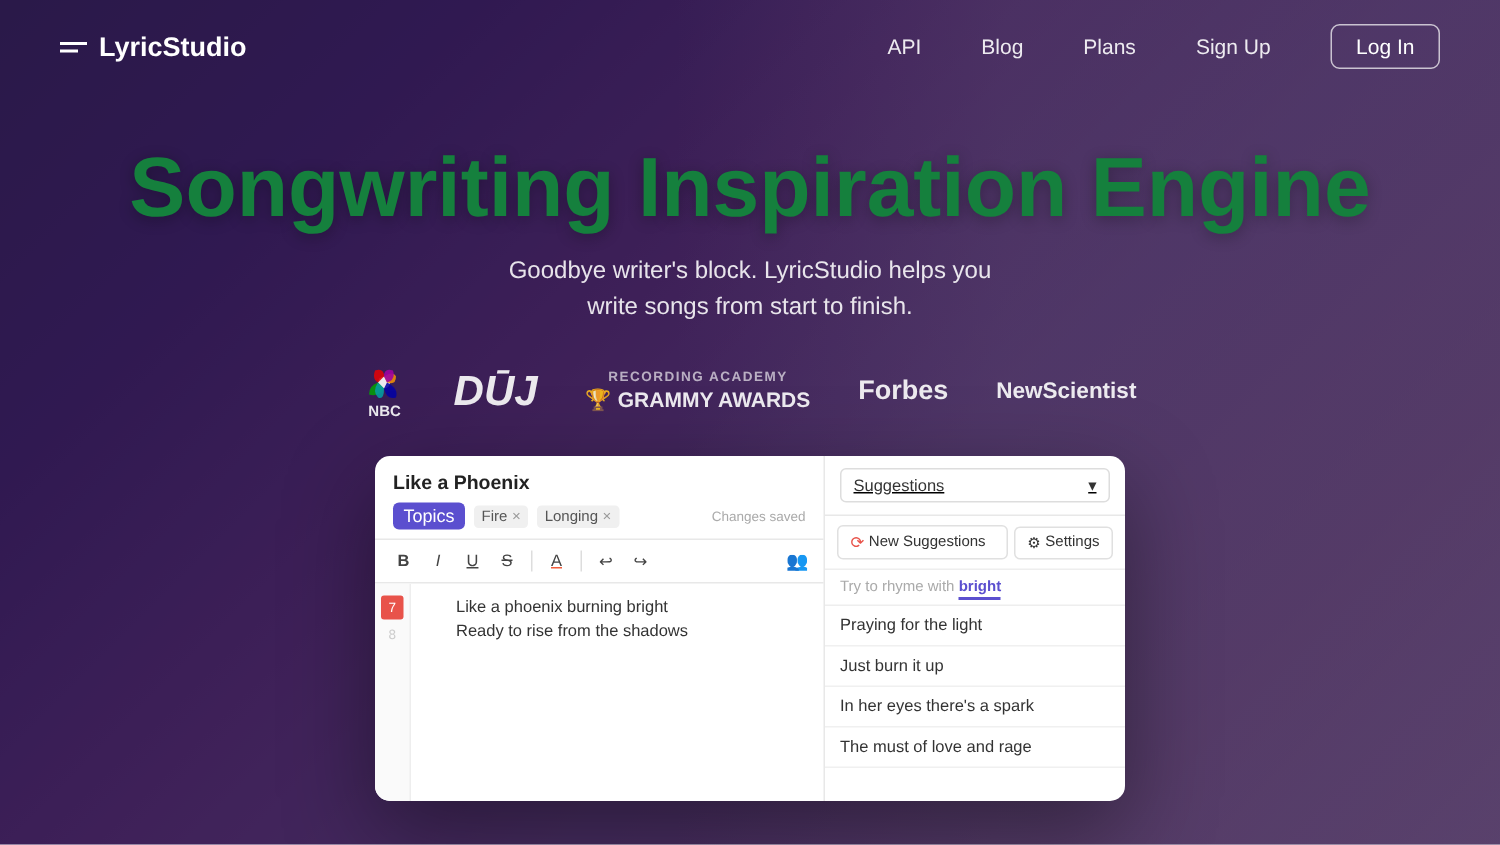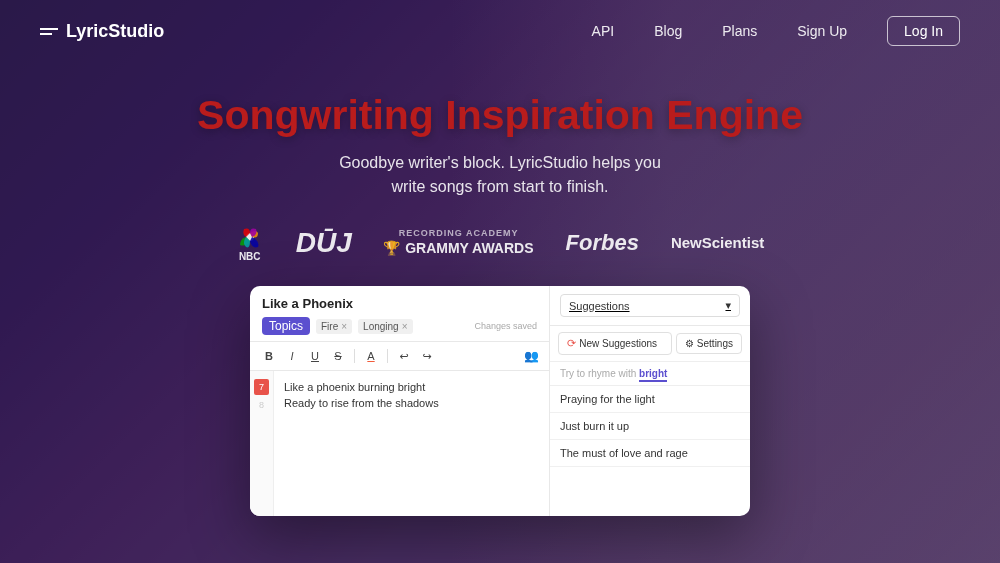--- a/index.html
+++ b/index.html
@@ -88,22 +88,22 @@
     }
 
     
     .hero {
       position: relative;
       z-index: 10;
       text-align: center;
       padding-top: 30px;
     }
     .hero h1 {
-      color: #b91c1c;
-      font-size: 41px;
+      color: #15803d;
+      font-size: 56px;
       font-weight: 700;
       margin-bottom: 12px;
       text-shadow: 0 2px 10px rgba(0,0,0,0.3);
     }
     .hero p {
       color: rgba(255,255,255,0.88);
       font-size: 16px;
       line-height: 1.5;
       margin-bottom: 24px;
     }
@@ -132,21 +132,21 @@
       color: white;
       font-weight: 700;
       opacity: 0.9;
       display: flex;
       flex-direction: column;
       align-items: center;
     }
 
     .dj-logo { font-size: 28px; font-weight: 900; font-style: italic; }
     .grammy-logo { font-size: 10px; text-align: center; line-height: 1.3; }
-    .forbes-logo { font-size: 22px; font-style: italic; font-weight: 700; }
+    .forbes-logo { font-size: 18px; font-weight: 700; }
     .newscientist-logo { font-size: 15px; font-weight: 700; }
 
     
     .app-preview {
       position: relative;
       z-index: 10;
       margin: 0 auto;
       width: 500px;
       background: white;
       border-radius: 10px;
@@ -264,20 +264,21 @@
     }
     .editor-lines {
       flex: 1;
       padding: 8px 10px;
     }
     .editor-line {
       font-size: 11px;
       color: #333;
       height: 16px;
       line-height: 16px;
+      margin-left: 20px;
     }
 
     
     .suggestions-panel {
       width: 200px;
       display: flex;
       flex-direction: column;
     }
 
     .suggestions-header {
@@ -482,18 +483,19 @@
     </div>
 
     <div class="rhyme-bar">
       <span>Try to rhyme with</span>
       <span class="rhyme-word">bright</span>
     </div>
 
     <div class="suggestions-list">
       <div class="suggestion-item">Praying for the light</div>
       <div class="suggestion-item">Just burn it up</div>
+      <div class="suggestion-item">In her eyes there's a spark</div>
       <div class="suggestion-item">The must of love and rage</div>
 
     </div>
   </div>
 
 </div>
 
 </body></html>

